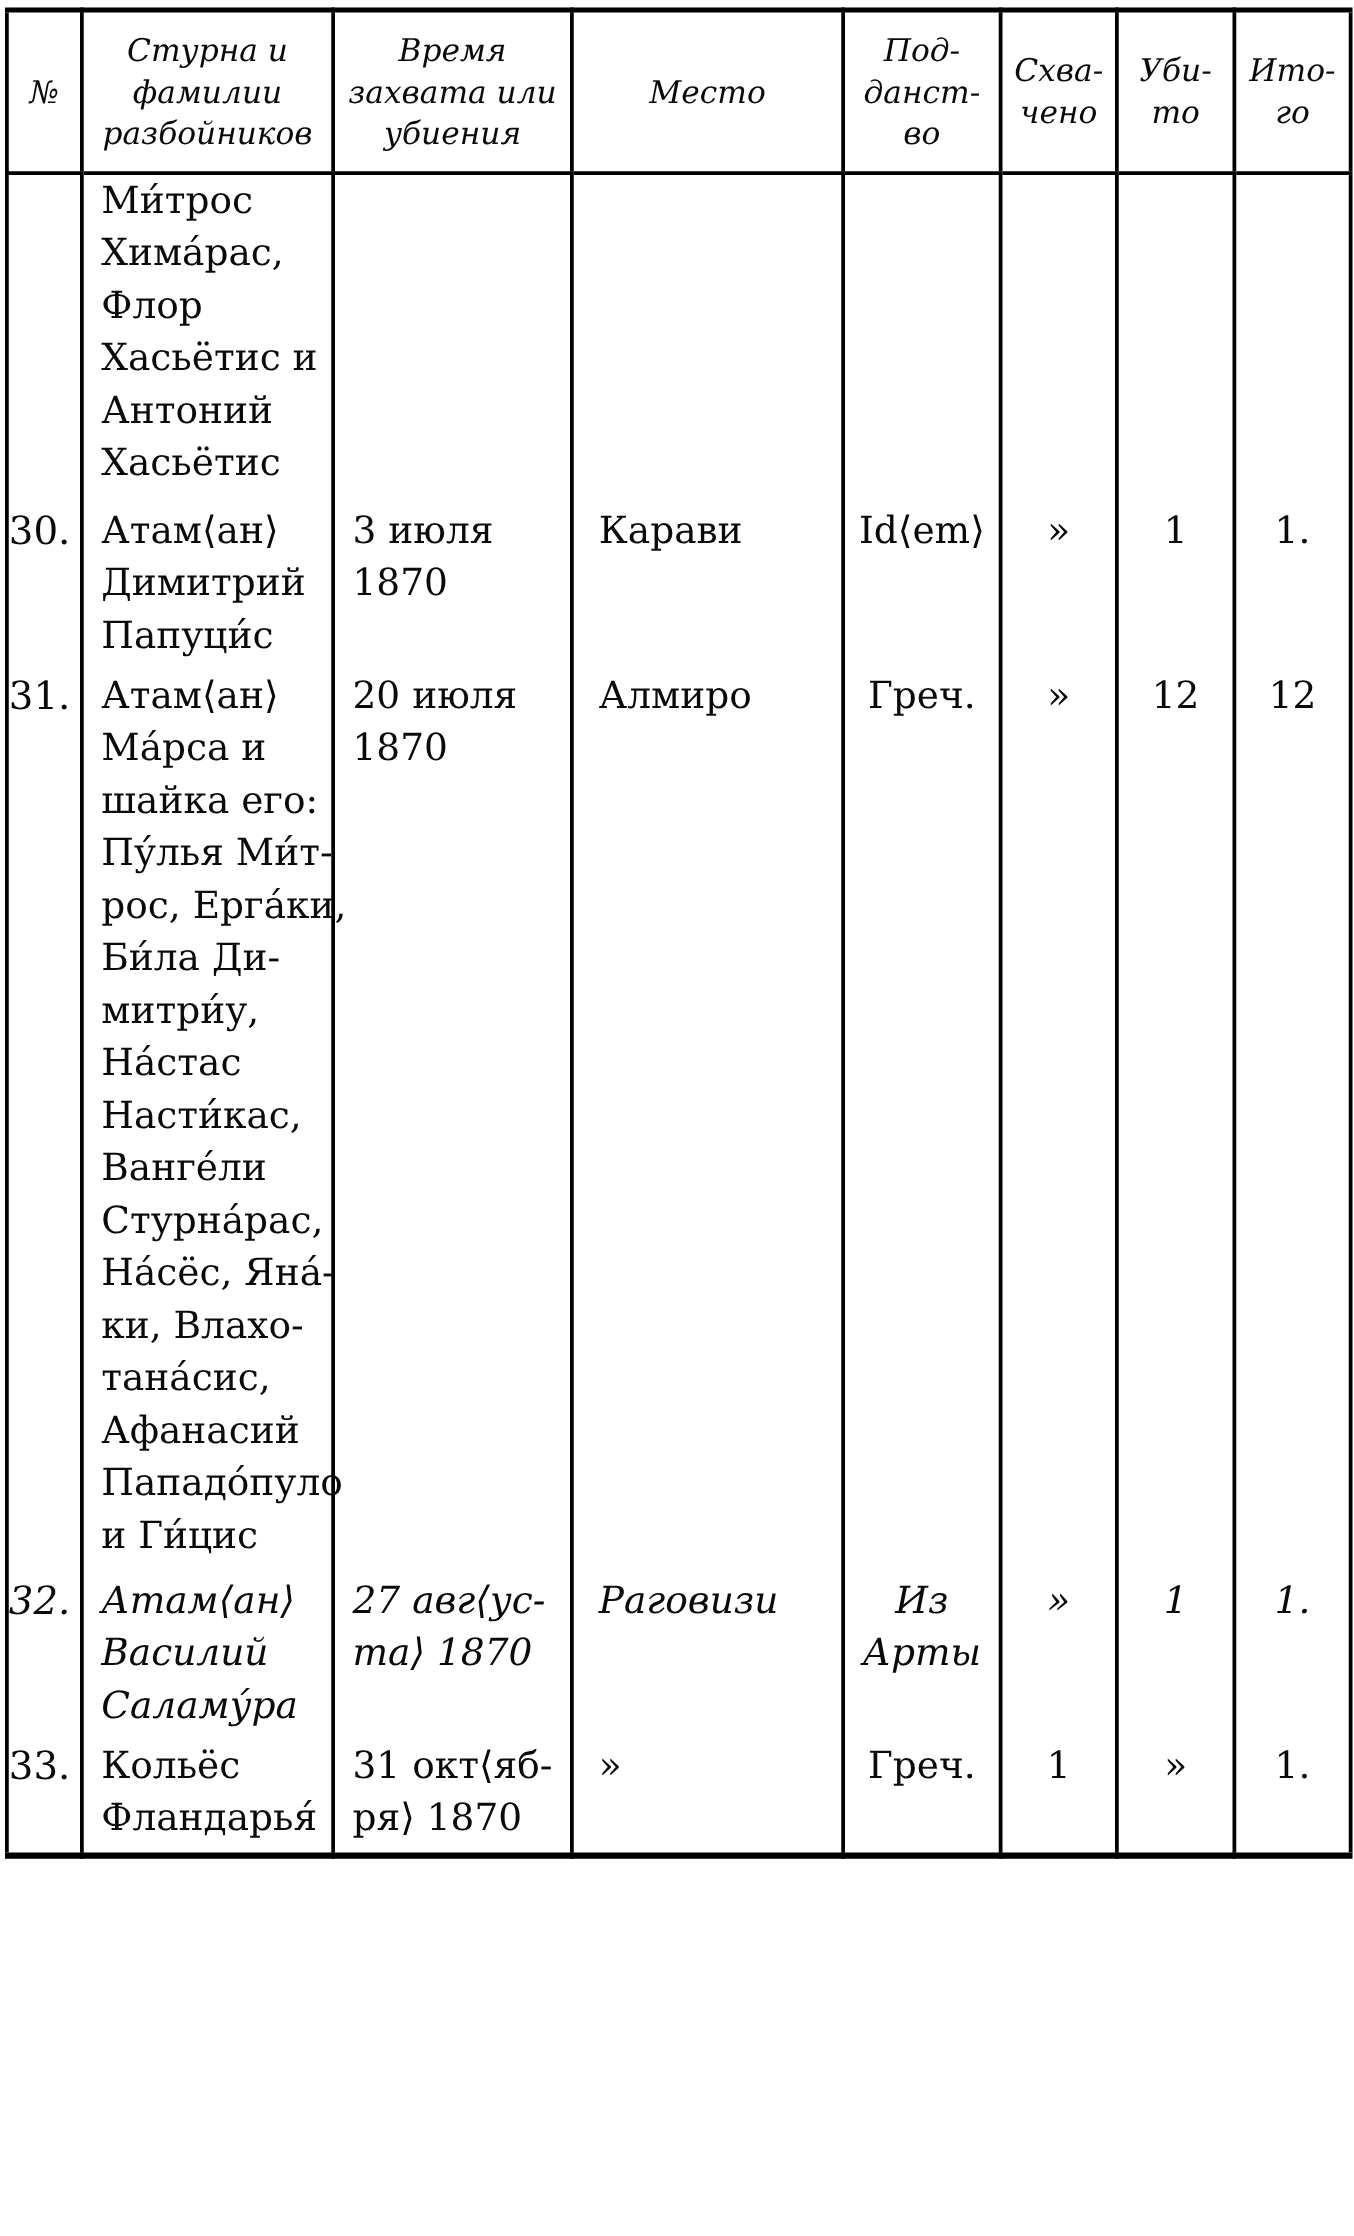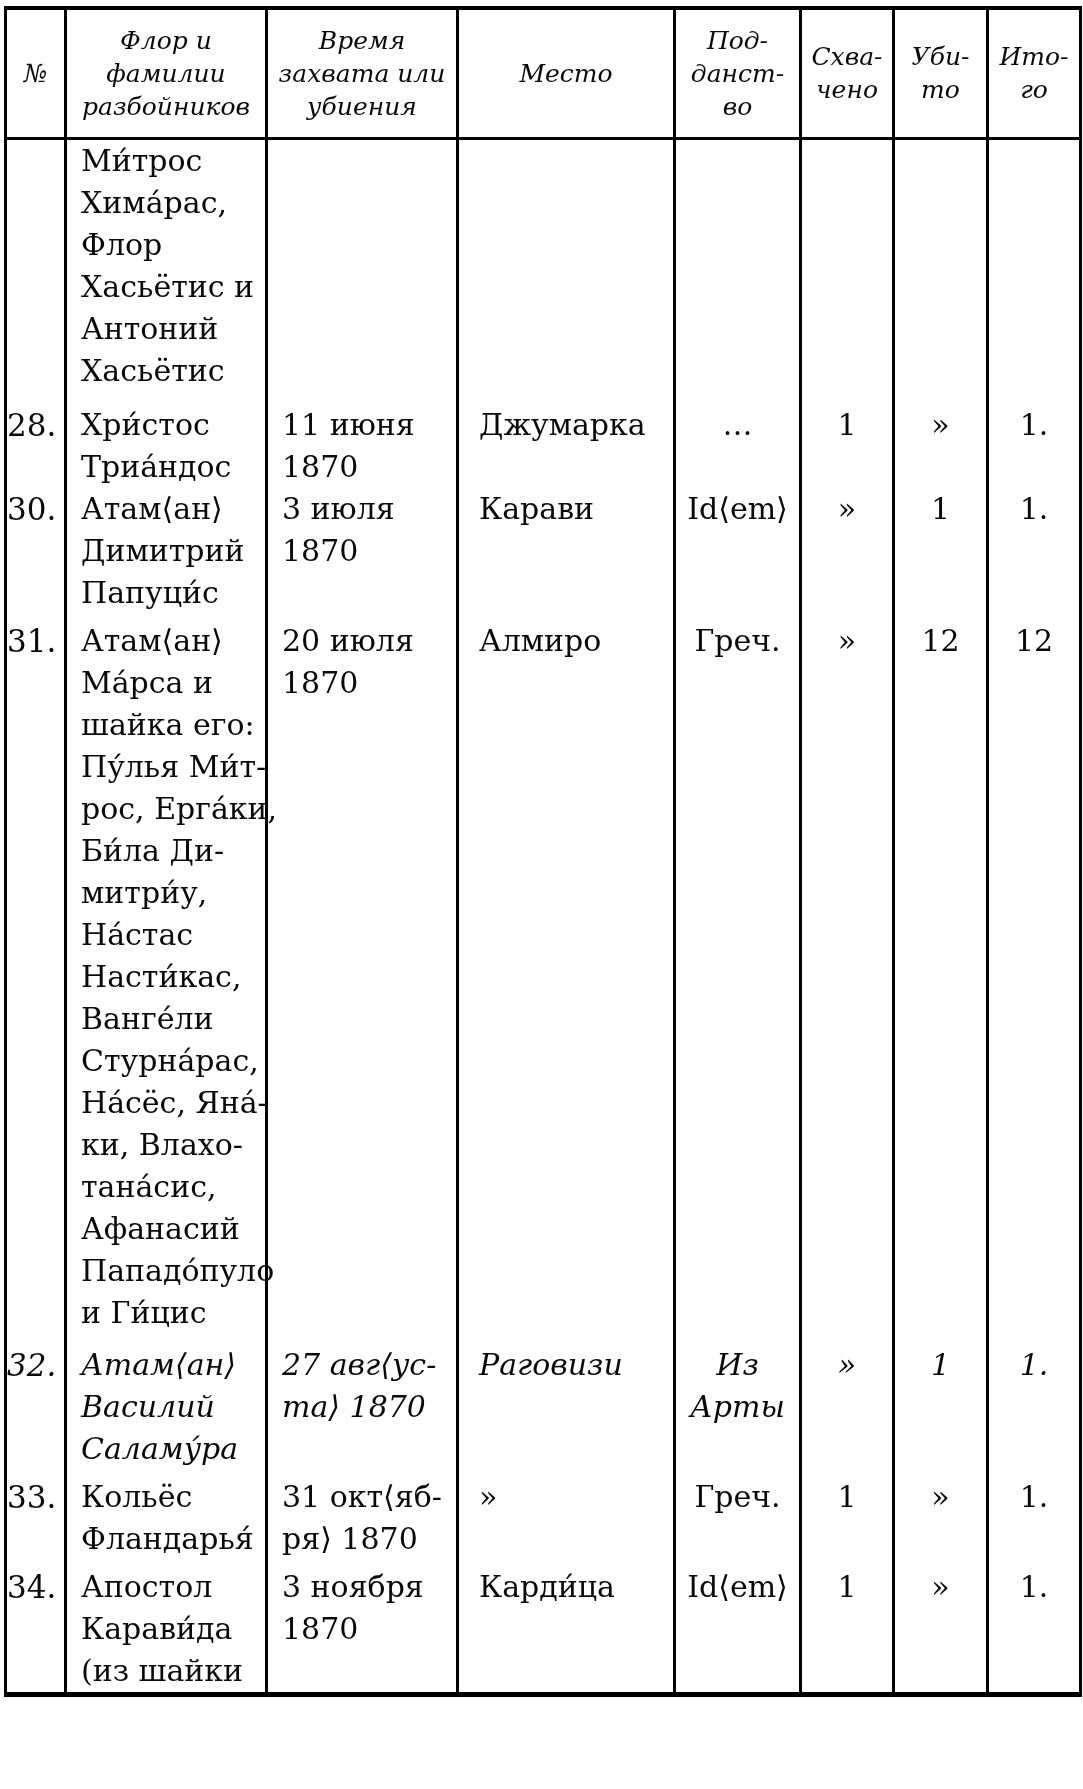--- a/index.html
+++ b/index.html
@@ -72,21 +72,21 @@
         <col class="c-time">
         <col class="c-place">
       <col class="c-cit">
         <col class="c-cap">
         <col class="c-kil">
         <col class="c-tot">
     </colgroup>
     <thead>
       <tr>
         <th>№</th>
-        <th>Флор и
+        <th>Стурна и
 фамилии
 разбойников</th>
         <th>Время
 захвата или
 убиения</th>
         <th>Место</th>
         <th>Под-
 данст-
 во</th>
         <th>Схва-
@@ -105,32 +105,20 @@
 Флор
 Хасьётис и
 Антоний
 Хасьётис</td>
         <td class="time"></td>
         <td class="place"></td>
         <td class="cit"></td>
         <td class="cap"></td>
         <td class="kil"></td>
         <td class="tot"></td>
-      </tr>
-      <tr>
-        <td class="num">28.</td>
-        <td class="names">Хри́стос
-Триа́ндос</td>
-        <td class="time">11 июня
-1870</td>
-        <td class="place">Джумарка</td>
-        <td class="cit">…</td>
-        <td class="cap">1</td>
-        <td class="kil">»</td>
-        <td class="tot">1.</td>
       </tr>
       <tr class="r-30">
         <td class="num">30.</td>
         <td class="names">Атам⟨ан⟩
 Димитрий
 Папуци́с</td>
         <td class="time">3 июля
 1870</td>
         <td class="place">Карави</td>
         <td class="cit">Id⟨em⟩</td>
@@ -184,28 +172,15 @@
         <td class="names">Кольёс
 Фландарья́</td>
         <td class="time">31 окт⟨яб-
 ря⟩ 1870</td>
         <td class="place">»</td>
         <td class="cit">Греч.</td>
         <td class="cap">1</td>
         <td class="kil">»</td>
         <td class="tot">1.</td>
       </tr>
-      <tr>
-        <td class="num">34.</td>
-        <td class="names">Апостол
-Карави́да
-(из шайки</td>
-        <td class="time">3 ноября
-1870</td>
-        <td class="place">Карди́ца</td>
-        <td class="cit">Id⟨em⟩</td>
-        <td class="cap">1</td>
-        <td class="kil">»</td>
-        <td class="tot">1.</td>
-      </tr>
     </tbody>
   </table>
 </div>
 
 </body></html>

